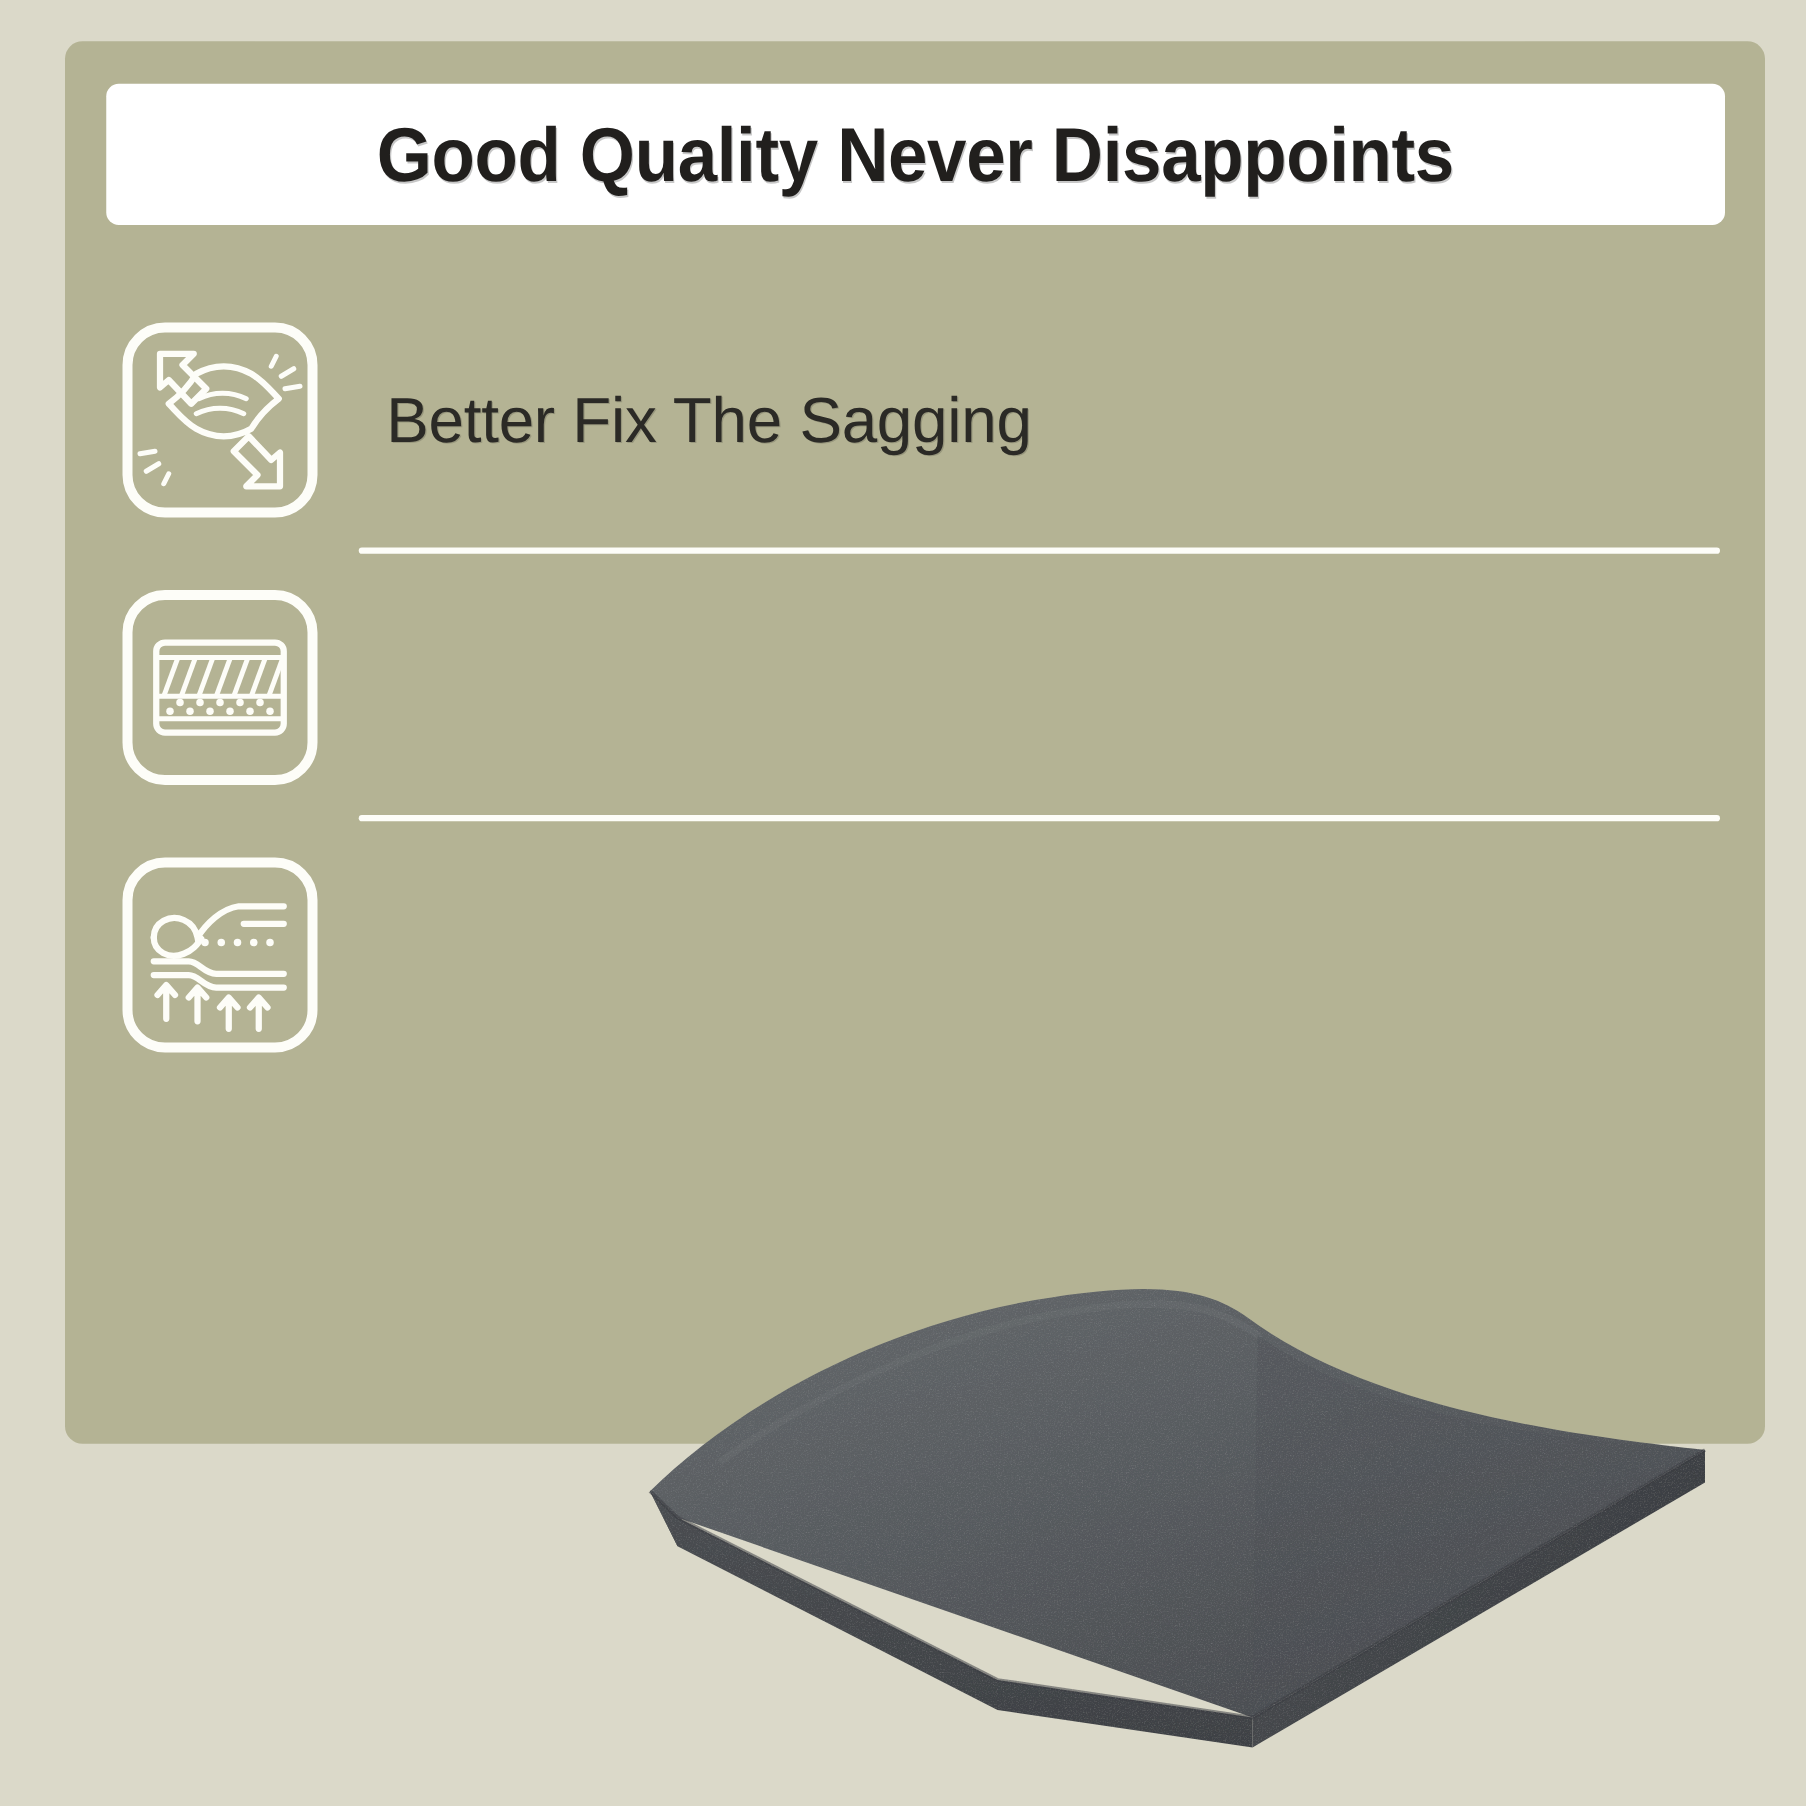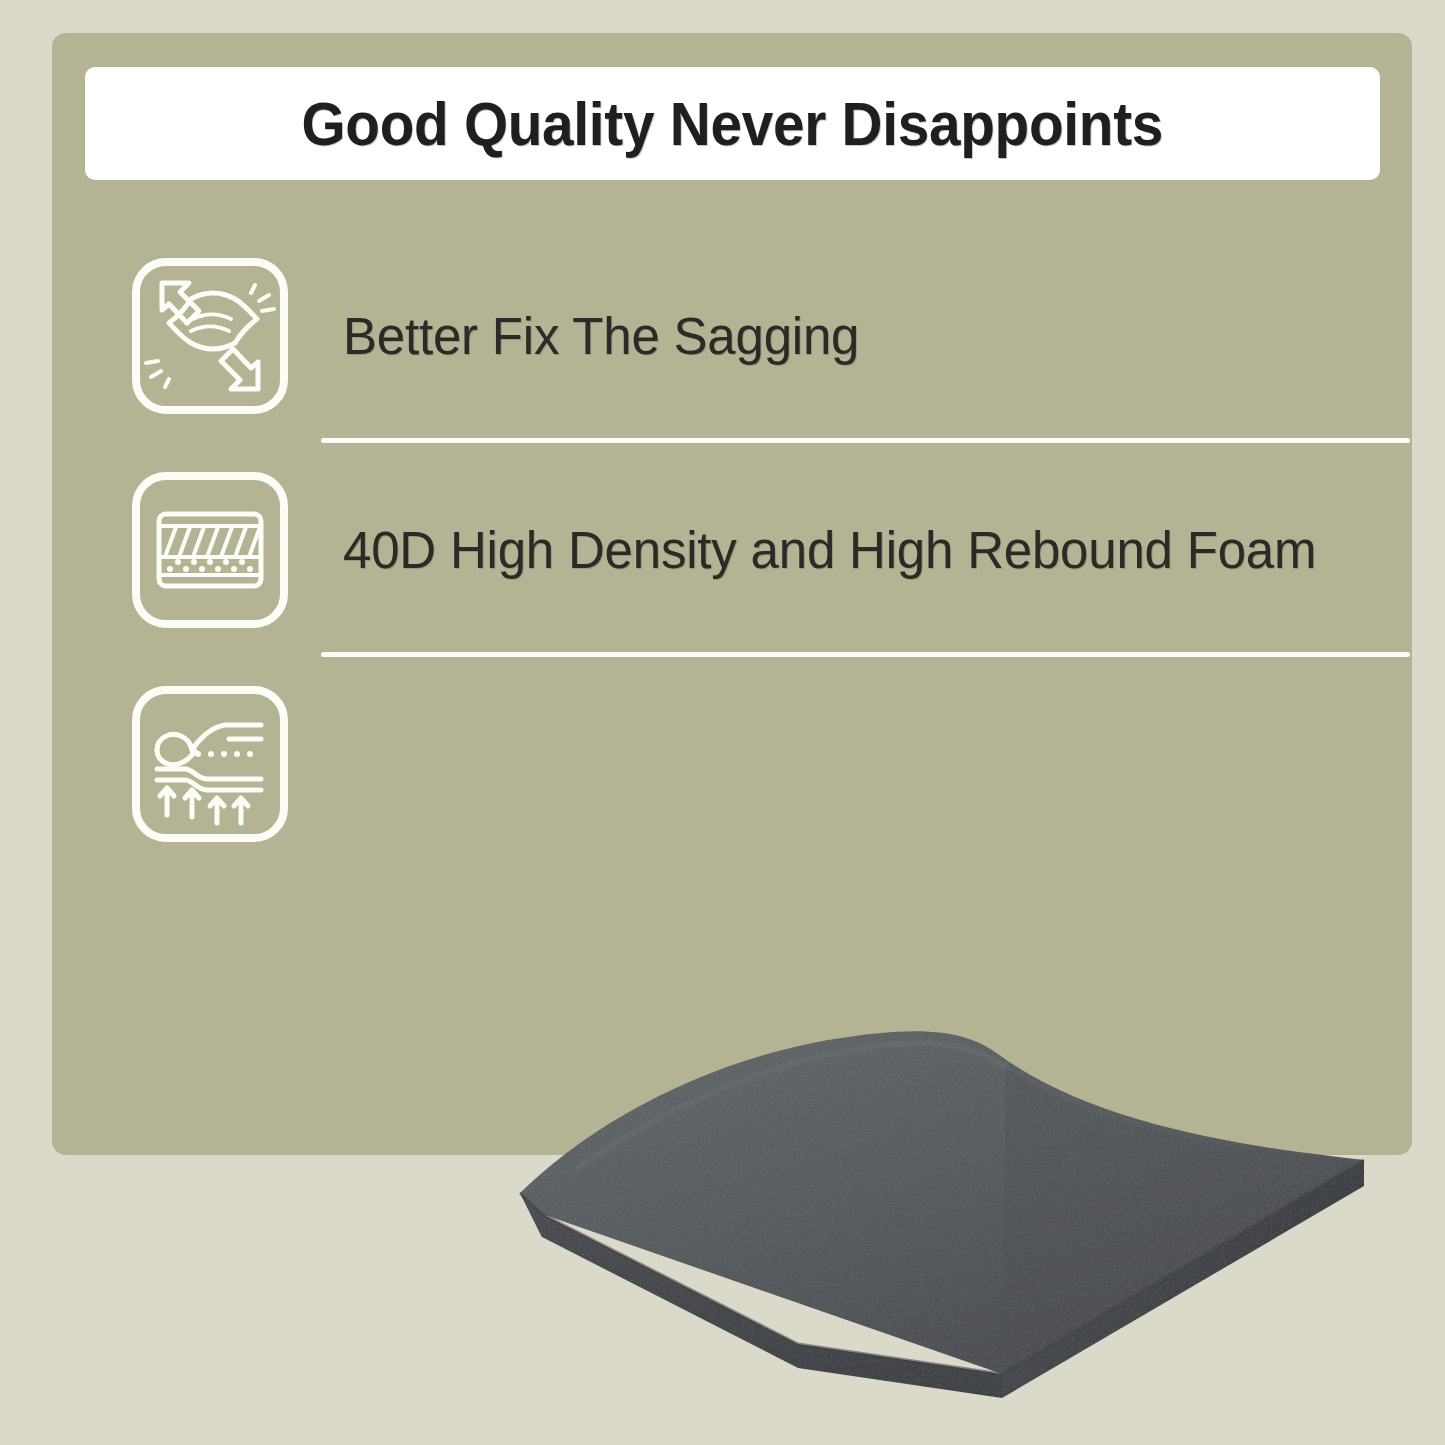--- a/index.html
+++ b/index.html
@@ -64,21 +64,20 @@
     left: 0;
     top: 196px;
     width: 1360px;
   }
 
   .feature-row {
     position: relative;
     height: 214px;
     display: flex;
     align-items: center;
-    margin-left: 34px;
   }
 
   .feature-icon-wrap {
     position: absolute;
     left: 43px;
     top: 26px;
     width: 162px;
     height: 162px;
   }
   .feature-icon-wrap svg {
@@ -198,21 +197,20 @@
               <circle cx="105" cy="100" r="3"></circle>
               <circle cx="121" cy="100" r="3"></circle>
               <circle cx="49" cy="93" r="3"></circle>
               <circle cx="65" cy="93" r="3"></circle>
               <circle cx="81" cy="93" r="3"></circle>
               <circle cx="97" cy="93" r="3"></circle>
               <circle cx="113" cy="93" r="3"></circle>
             </g>
           </svg>
         </div>
-        <div class="feature-label">40D High Density and High Rebound Foam</div>
         <div class="feature-divider"></div>
       </div>
 
       <div class="feature-row">
         <div class="feature-icon-wrap">
           <svg viewBox="0 0 162 162" fill="none" xmlns="http://www.w3.org/2000/svg">
             <rect x="7" y="7" width="148" height="148" rx="30" ry="30" stroke="#fdfdf8" stroke-width="8" fill="none"></rect>
 
             <path d="M28 67 C28 55 41 48 52 53 C59 56 62 62 63 67
                      C70 56 82 44 96 42 L132 42" stroke="#fdfdf8" stroke-width="5" stroke-linecap="round" fill="none"></path>

